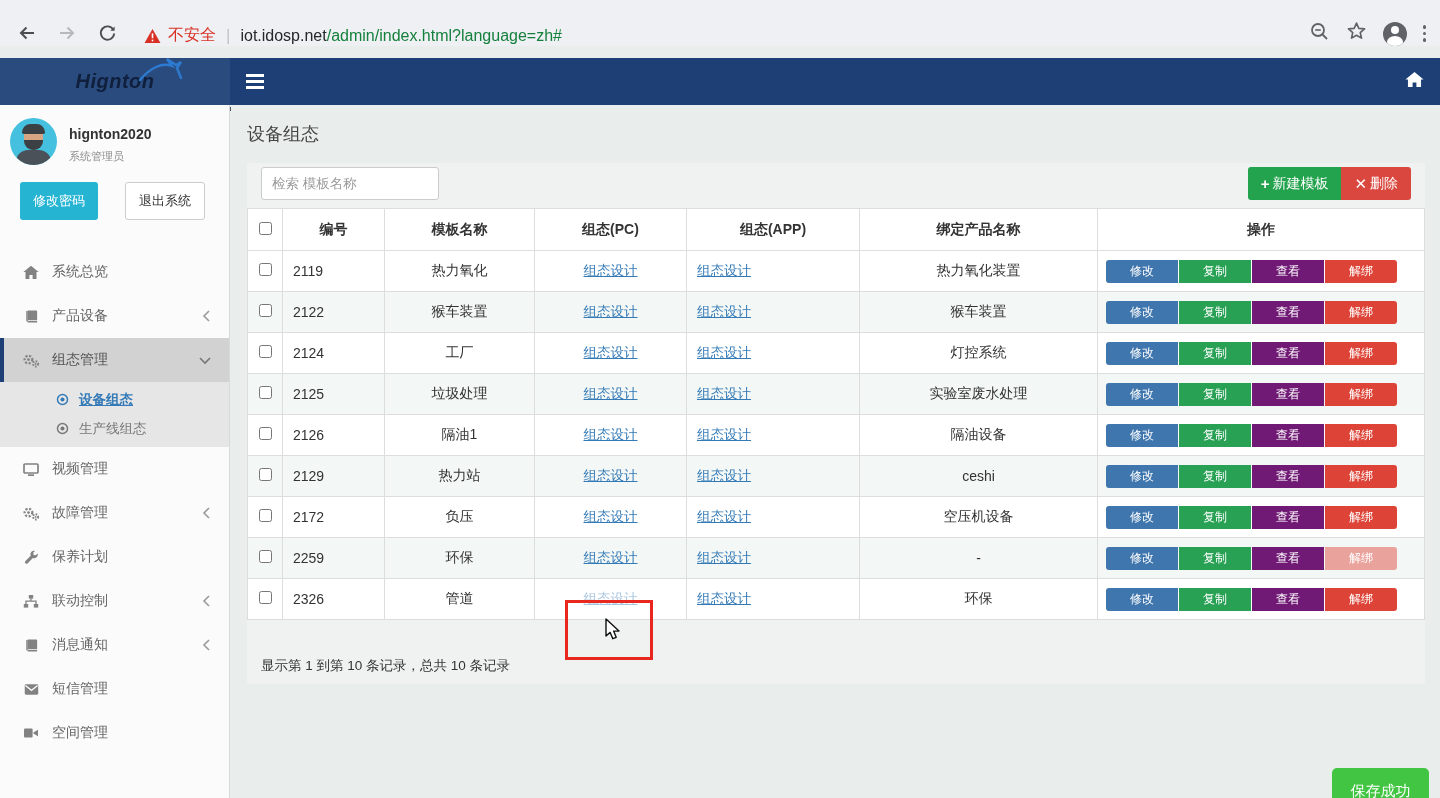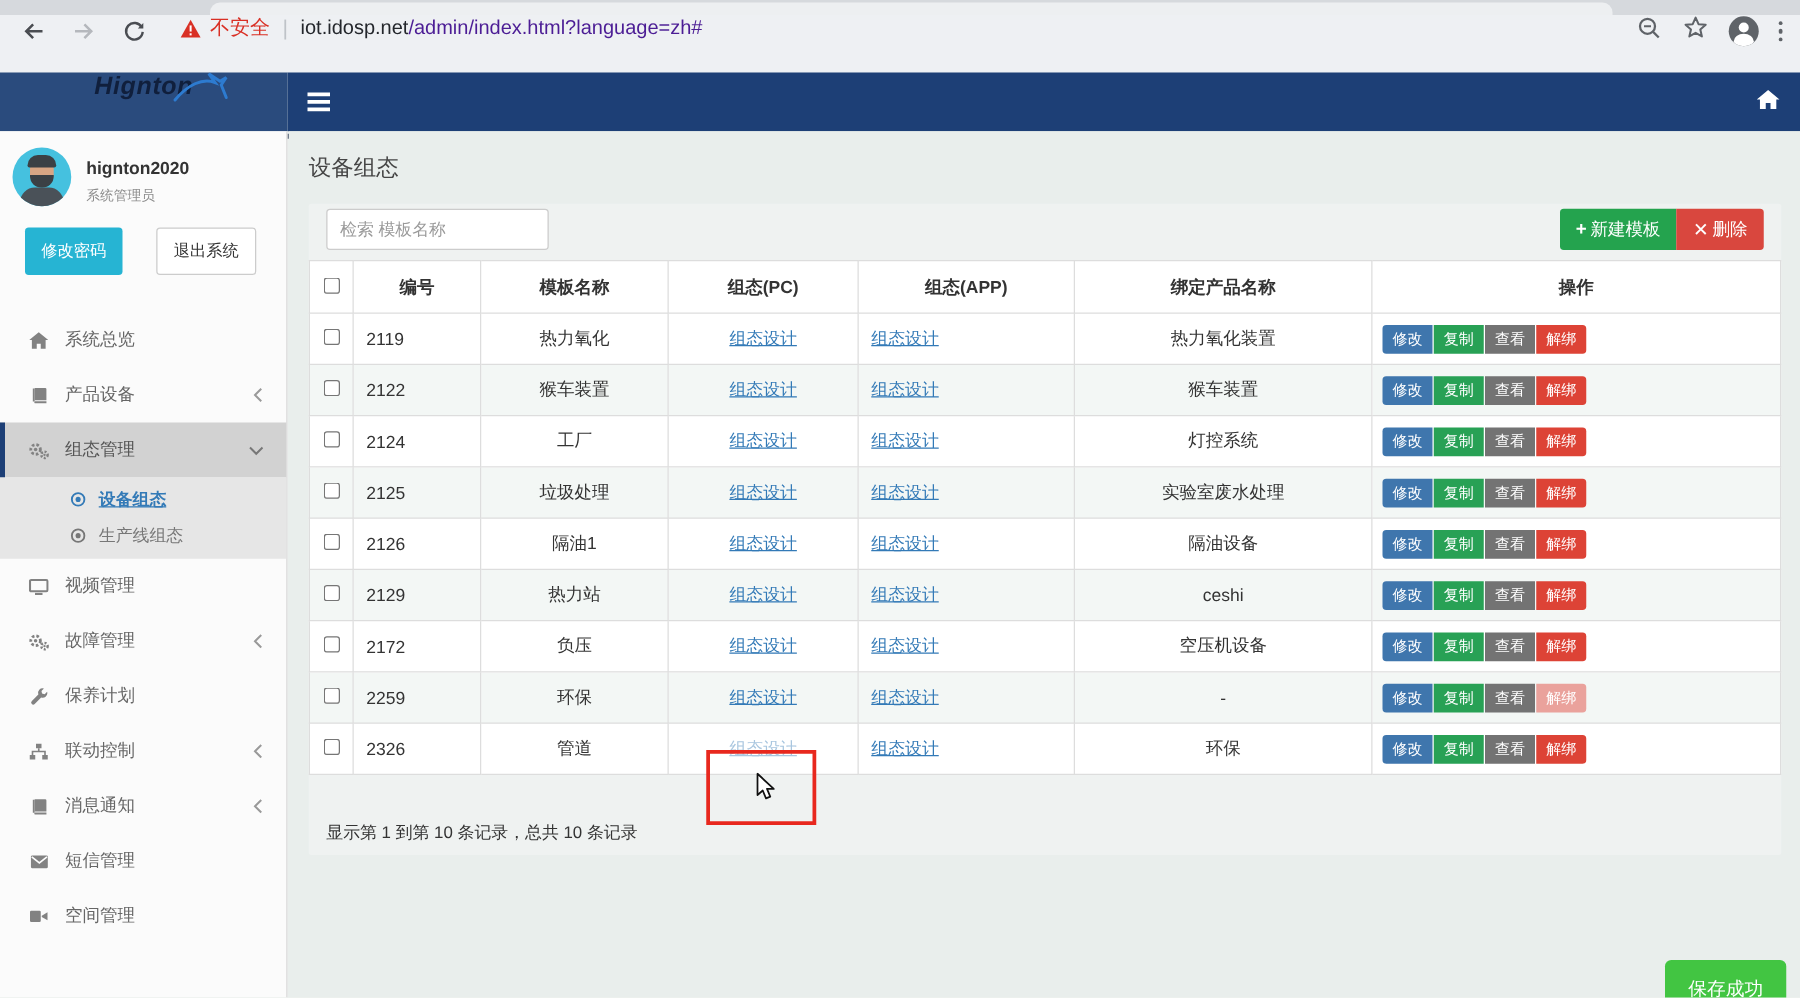--- a/index.html
+++ b/index.html
@@ -5,39 +5,39 @@
   * { margin:0; padding:0; box-sizing:border-box; }
   html,body { width:1440px; height:798px; }
   body {
     position:relative; overflow:hidden; background:#e9eeec;
     font-family:"Liberation Sans","DejaVu Sans",sans-serif;
   }
   
   .tabstrip { position:absolute; left:0; top:0; width:1440px; height:12px; background:#d6d9dd; }
   .tab-active { position:absolute; left:168px; top:2px; width:1122px; height:10px; background:#edeff1; border-radius:8px 8px 0 0; }
   .toolbar {
-    position:absolute; left:0; top:12px; width:1440px; height:46px; background:#eef0f3;
-    display:flex; align-items:flex-start; padding:0 14px;
+    position:absolute; left:0; top:0; width:1440px; height:46px; background:#eef0f3;
+    display:flex; align-items:flex-end; padding:0 14px;
   }
   .nav-ico { width:26px; height:26px; display:flex; align-items:center; justify-content:center; margin-right:14px; flex:0 0 auto; }
   .url-zone { display:flex; align-items:center; margin-left:10px; flex:1 1 auto; min-width:0; font-size:16px; }
   .warn-tri { margin-right:7px; display:flex; }
   .notsecure { color:#d93025; margin-right:10px; }
   .url-sep { color:#bfc3c8; margin-right:10px; font-size:17px; }
   .url-domain { color:#24272c; }
-  .url-path { color:#4c1d95; }
+  .url-path { color:#15803d; }
   .right-icos { display:flex; align-items:center; gap:16px; margin-left:auto; }
   .avatar-chrome { width:24px; height:24px; border-radius:50%; background:#5f6368; position:relative; overflow:hidden; }
   .avatar-chrome::before { content:""; position:absolute; left:8px; top:4.5px; width:8px; height:8px; border-radius:50%; background:#fff; }
   .avatar-chrome::after  { content:""; position:absolute; left:4px; top:14px; width:16px; height:12px; border-radius:50%; background:#fff; }
   .kebab { display:flex; flex-direction:column; gap:3px; }
   .kebab i { width:3.5px; height:3.5px; border-radius:50%; background:#5f6368; }
   
   .app-header { position:absolute; left:0; top:58px; width:1440px; height:47px; display:flex; }
-  .logo-zone { width:230px; background:#2a4b7d; display:flex; align-items:flex-start; justify-content:center; position:relative; }
+  .logo-zone { width:230px; background:#2a4b7d; display:flex; align-items:center; justify-content:center; position:relative; }
   .logo-text { font-size:20px; font-style:italic; font-weight:bold; color:#101f3c; letter-spacing:.5px; position:relative; }
   .logo-sub { position:absolute; right:-2px; bottom:-6px; width:44px; height:4px; background:#132341; opacity:.75; }
   .logo-deer { position:absolute; right:-18px; top:-14px; }
   .header-main { flex:1; background:#1d3f76; display:flex; align-items:center; justify-content:space-between; padding:0 16px; }
   .burger { display:flex; flex-direction:column; gap:3px; cursor:pointer; }
   .burger i { width:18px; height:3px; background:#fff; }
   
   .sidebar { position:absolute; left:0; top:105px; width:230px; bottom:0; background:#fbfbfb; border-right:1px solid #d9d9d9; }
   .user-block { display:flex; padding:13px 14px 0 10px; gap:12px;align-items:center; }
   .user-avatar { width:47px; height:47px; border-radius:50%; background:#45c1df; position:relative; overflow:hidden; flex:0 0 auto; }
@@ -76,24 +76,24 @@
   table.grid { position:absolute; left:0; top:45px; width:100%; border-collapse:collapse; background:#fff; table-layout:fixed; }
   .grid th, .grid td { border:1px solid #ddd; font-size:14px; color:#333; text-align:center; padding:0; overflow:hidden; }
   .grid thead th { height:42px; font-weight:bold; background:#fff; }
   .grid td { height:41px; }
   .grid tbody tr:nth-child(even) { background:#f3f7f5; }
   td.id-cell { text-align:left; padding-left:10px; }
   td.app-cell { text-align:left; padding-left:10px; }
   td.actions-cell { text-align:left; padding-left:8px; }
   a.cfg-link { color:#337ab7; text-decoration:underline; font-size:13.5px; cursor:pointer; }
   a.cfg-link.faded { color:#a9c6df; }
-  .abtn { display:inline-block; padding:3px 8px; font-size:12px; color:#fff; margin-right:1px; cursor:pointer; }
+  .abtn { display:inline-block; padding:3px 24px; font-size:12px; color:#fff; margin-right:1px; cursor:pointer; }
   .abtn-edit { background:#3f76ad; border-radius:3px 0 0 3px; }
   .abtn-copy { background:#28a155; }
-  .abtn-view { background:#737373; }
+  .abtn-view { background:#701a75; }
   .abtn-unbind { background:#dd4336; border-radius:0 3px 3px 0; }
   .abtn-unbind.disabled { background:#eaa29c; }
   .table-footer { position:absolute; left:14px; top:494px; font-size:13.5px; color:#333; }
   
   .highlight-box { position:absolute; left:565px; top:600px; width:88px; height:60px; border:3px solid #e8281e; z-index:40; pointer-events:none; }
   .cursor { position:absolute; left:602px; top:618px; z-index:41; pointer-events:none; }
   .toast { position:absolute; left:1332px; top:768px; width:97px; height:46px; background:#42c542; border-radius:5px;
            display:flex; align-items:center; justify-content:center; color:#fff; font-size:15px; z-index:30; }
 </style>
 </head>

